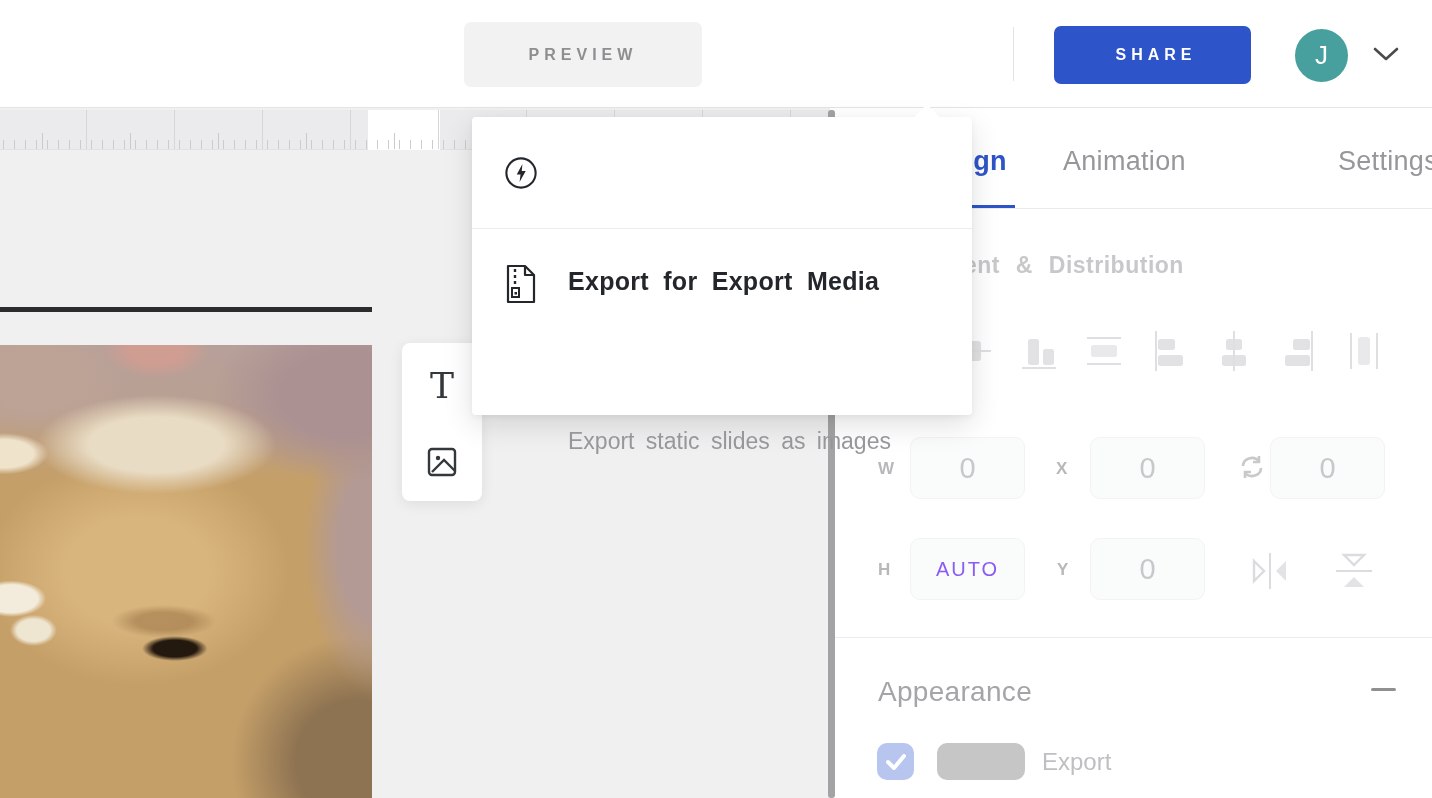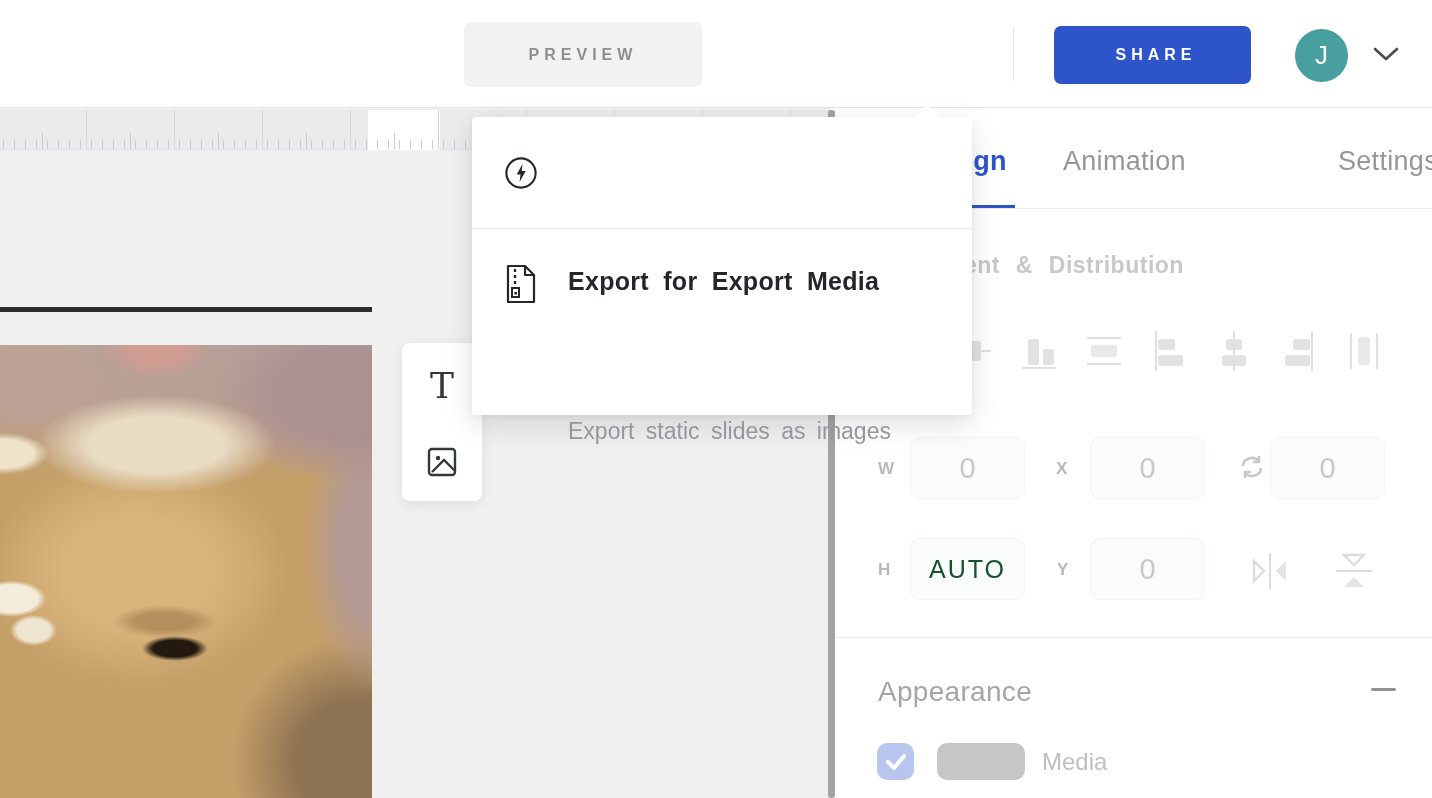--- a/index.html
+++ b/index.html
@@ -73,21 +73,21 @@
   .tab-underline { position:absolute; left:78px; top:97px; width:102px; height:4px; background:#2d54c8; }
 
   .section-title { position:absolute; left:48px; top:144px; font-size:23px; font-weight:bold; color:#c8c8cb;
                    letter-spacing:.5px; word-spacing:9px; }
   .align-row { position:absolute; left:120px; top:217px; display:flex; gap:27px; }
   .align-ic { width:38px; height:52px; cursor:pointer; }
 
   .fld-label { position:absolute; font-size:17px; font-weight:bold; color:#b8b8bb; letter-spacing:1px; }
   .fld { position:absolute; width:115px; height:62px; border:1px solid #f3f3f5; border-radius:10px;
          background:#fafbfb; text-align:center; font-family:inherit; font-size:29px; color:#c6c9cb; }
-  .fld.auto { color:#14532d; letter-spacing:2px; font-size:25px; }
+  .fld.auto { color:#8b5cf6; letter-spacing:2px; font-size:20px; }
   .row1 { top:329px; } .row2 { top:430px; }
   .lab-row1 { top:351px; } .lab-row2 { top:452px; }
   .rotate-ic { position:absolute; left:404px; top:346px; width:26px; height:26px; cursor:pointer; }
   .fliph-ic { position:absolute; left:412px; top:440px; width:46px; height:46px; cursor:pointer; }
   .flipv-ic { position:absolute; left:496px; top:440px; width:46px; height:46px; cursor:pointer; }
 
   .panel-divider { position:absolute; left:0; top:529px; width:597px; height:1px; background:#ececee; }
   .appearance-title { position:absolute; left:43px; top:568px; font-size:28px; color:#a5a5a8; letter-spacing:.3px; }
   .minus-ic { position:absolute; right:36px; top:580px; width:25px; height:3px; background:#909093;
               border-radius:2px; cursor:pointer; }
@@ -99,21 +99,21 @@
   
   .dropdown { position:absolute; left:472px; top:117px; width:500px; height:298px; background:#fff;
               border-radius:4px; box-shadow:0 10px 30px rgba(0,0,0,.12), 0 2px 6px rgba(0,0,0,.05); z-index:40; }
   .dd-caret { position:absolute; left:446px; top:-9px; width:18px; height:18px; background:#fff;
               transform:rotate(45deg); border-radius:2px; }
   .dd-item { position:absolute; left:0; width:500px; cursor:pointer; }
   .dd-ic { position:absolute; left:32px; width:34px; height:40px; }
   .dd-title { position:absolute; left:96px; font-size:25px; font-weight:bold; color:#23262b;
               word-spacing:7px; letter-spacing:.3px; }
   .dd-divider { position:absolute; left:0; top:111px; width:500px; height:1px; background:#ededee; }
-  .dd-desc { position:absolute; left:96px; top:184px; font-size:23px; color:#97979b; line-height:37px;
+  .dd-desc { position:absolute; left:96px; top:194px; font-size:23px; color:#97979b; line-height:37px;
              word-spacing:5px; }
 </style>
 </head>
 <body>
 
 <div class="canvas">
   <div class="ruler">
     <div class="ruler-white-seg"></div>
   </div>
   <div class="dark-line"></div>
@@ -207,21 +207,21 @@
   <div class="panel-divider"></div>
   <div class="appearance-title">Appearance</div>
   <div class="minus-ic"></div>
 
   <div class="chk" style="background: rgb(183, 197, 239);">
     <svg width="20" height="16" viewBox="0 0 20 16" fill="none">
       <path d="M2 8 L8 14 L18 2" stroke="#ffffff" stroke-width="4" stroke-linecap="round" stroke-linejoin="round"></path>
     </svg>
   </div>
   <div class="swatch" style="background: rgb(198, 198, 198);"></div>
-  <div class="color-label">Media</div>
+  <div class="color-label">Export</div>
 </div>
 
 <div class="topbar">
   <button class="topbtn btn-preview">PREVIEW</button>
   <div class="top-divider"></div>
   <button class="btn-share" style="background: rgb(45, 84, 200); padding-left: 7px;">SHARE</button>
   <div class="avatar" style="background: rgb(71, 160, 158);">J</div>
   <svg class="chev" viewBox="0 0 28 16" fill="none">
     <path d="M3 3 L14 13 L25 3" stroke="#4b4b4d" stroke-width="2.6" stroke-linecap="round" stroke-linejoin="round"></path>
   </svg>

